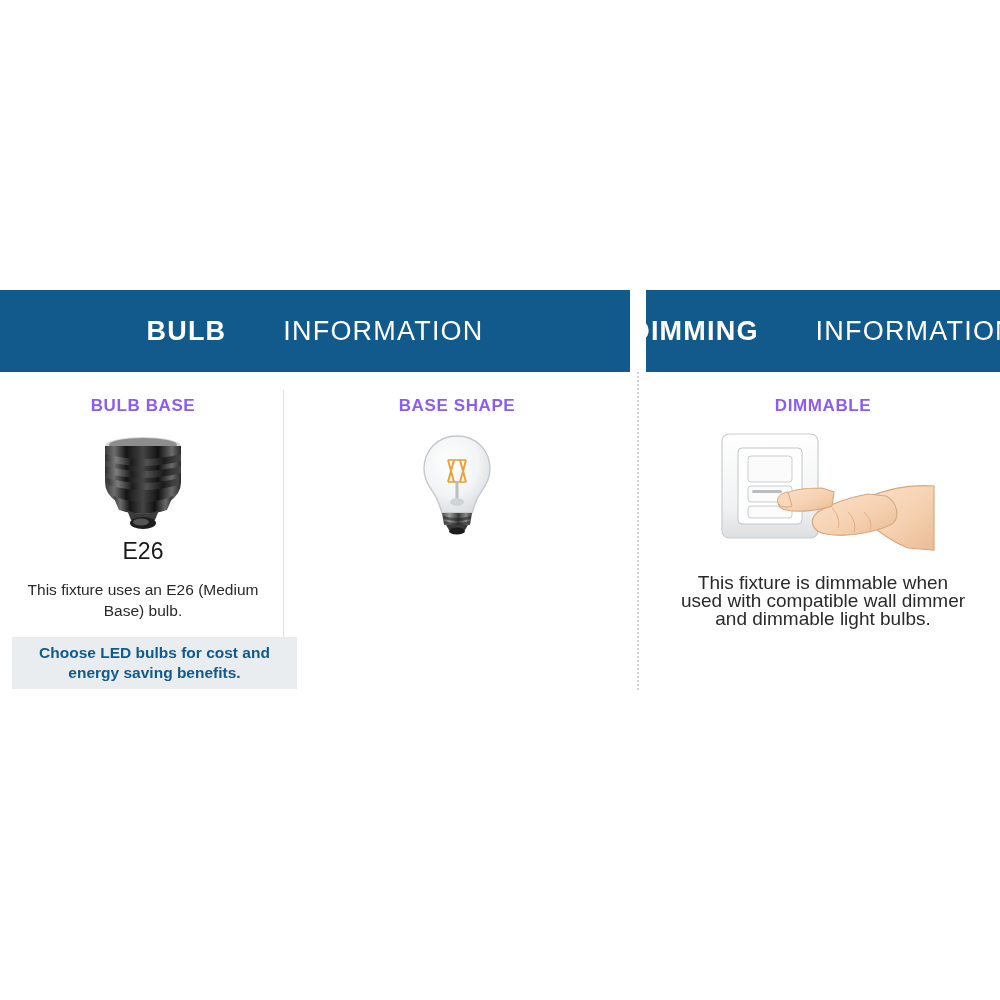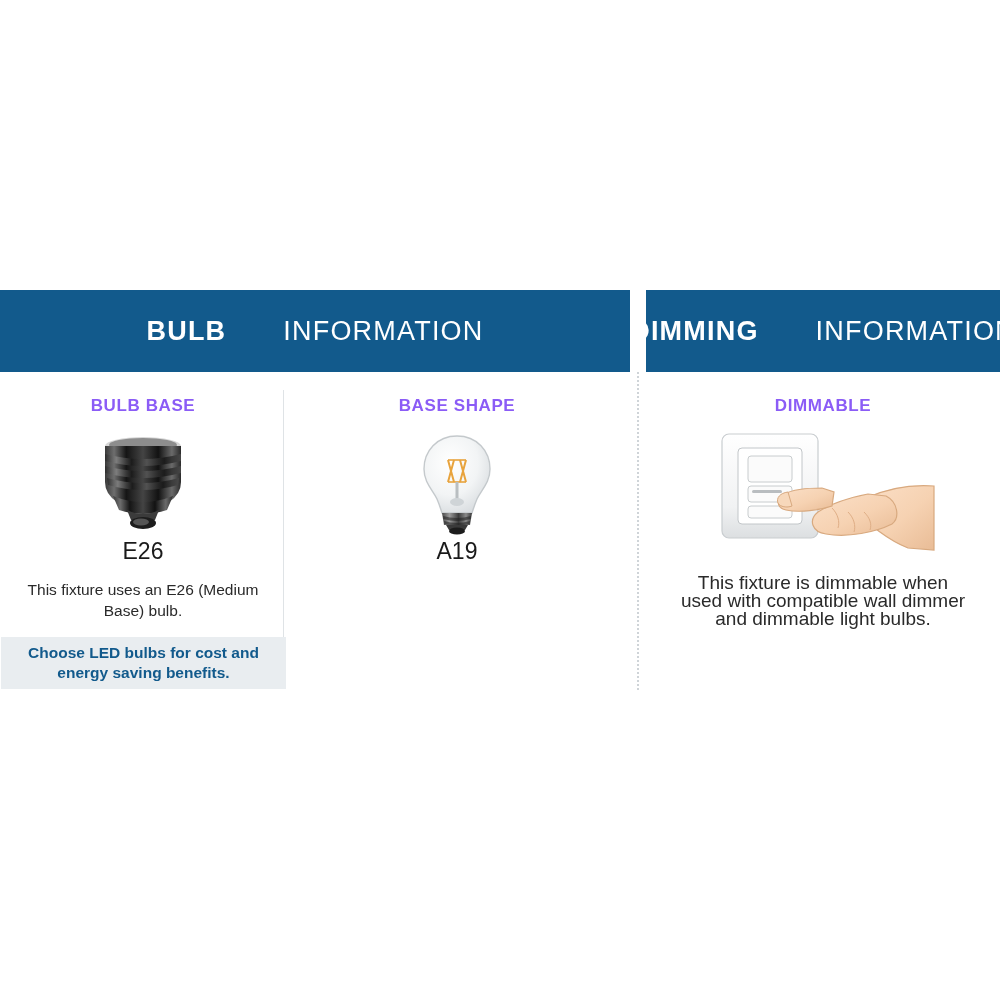--- a/index.html
+++ b/index.html
@@ -112,21 +112,21 @@
     font-size: 15.5px;
     line-height: 21px;
     color: #2a2a2a;
     margin: 14px auto 0;
     width: 236px;
   }
 
   
   .tip {
     position: absolute;
-    left: 1px;
+    left: 12px;
     top: 347px;
     width: 285px;
     height: 52px;
     background: #e9edf0;
     display: flex;
     align-items: center;
     justify-content: center;
     text-align: center;
   }
   .tip-text {
@@ -260,21 +260,20 @@
 
               <path d="M30 83 L60 83 L58 95 L32 95 Z" fill="url(#capG)"></path>
               <path d="M31 86 Q45 90 59 86 L58.6 89 Q45 93 31.4 89 Z" fill="#1f1f1f" opacity="0.55"></path>
               <path d="M32 91 Q45 95 58 91 L57.6 94 Q45 98 32.4 94 Z" fill="#1f1f1f" opacity="0.55"></path>
               <path d="M34 95 L56 95 L53 100 L37 100 Z" fill="#3a3a3a"></path>
               <ellipse cx="45" cy="101" rx="8" ry="3.6" fill="#1c1c1c"></ellipse>
             </svg>
           </div>
         </div>
 
-        <div class="col-value">A19</div>
       </div>
     </div>
 
     <div class="tip">
       <div class="tip-text">Choose LED bulbs for cost and energy saving benefits.</div>
     </div>
   </div>
 
   <div class="dotted-divider"></div>
 

